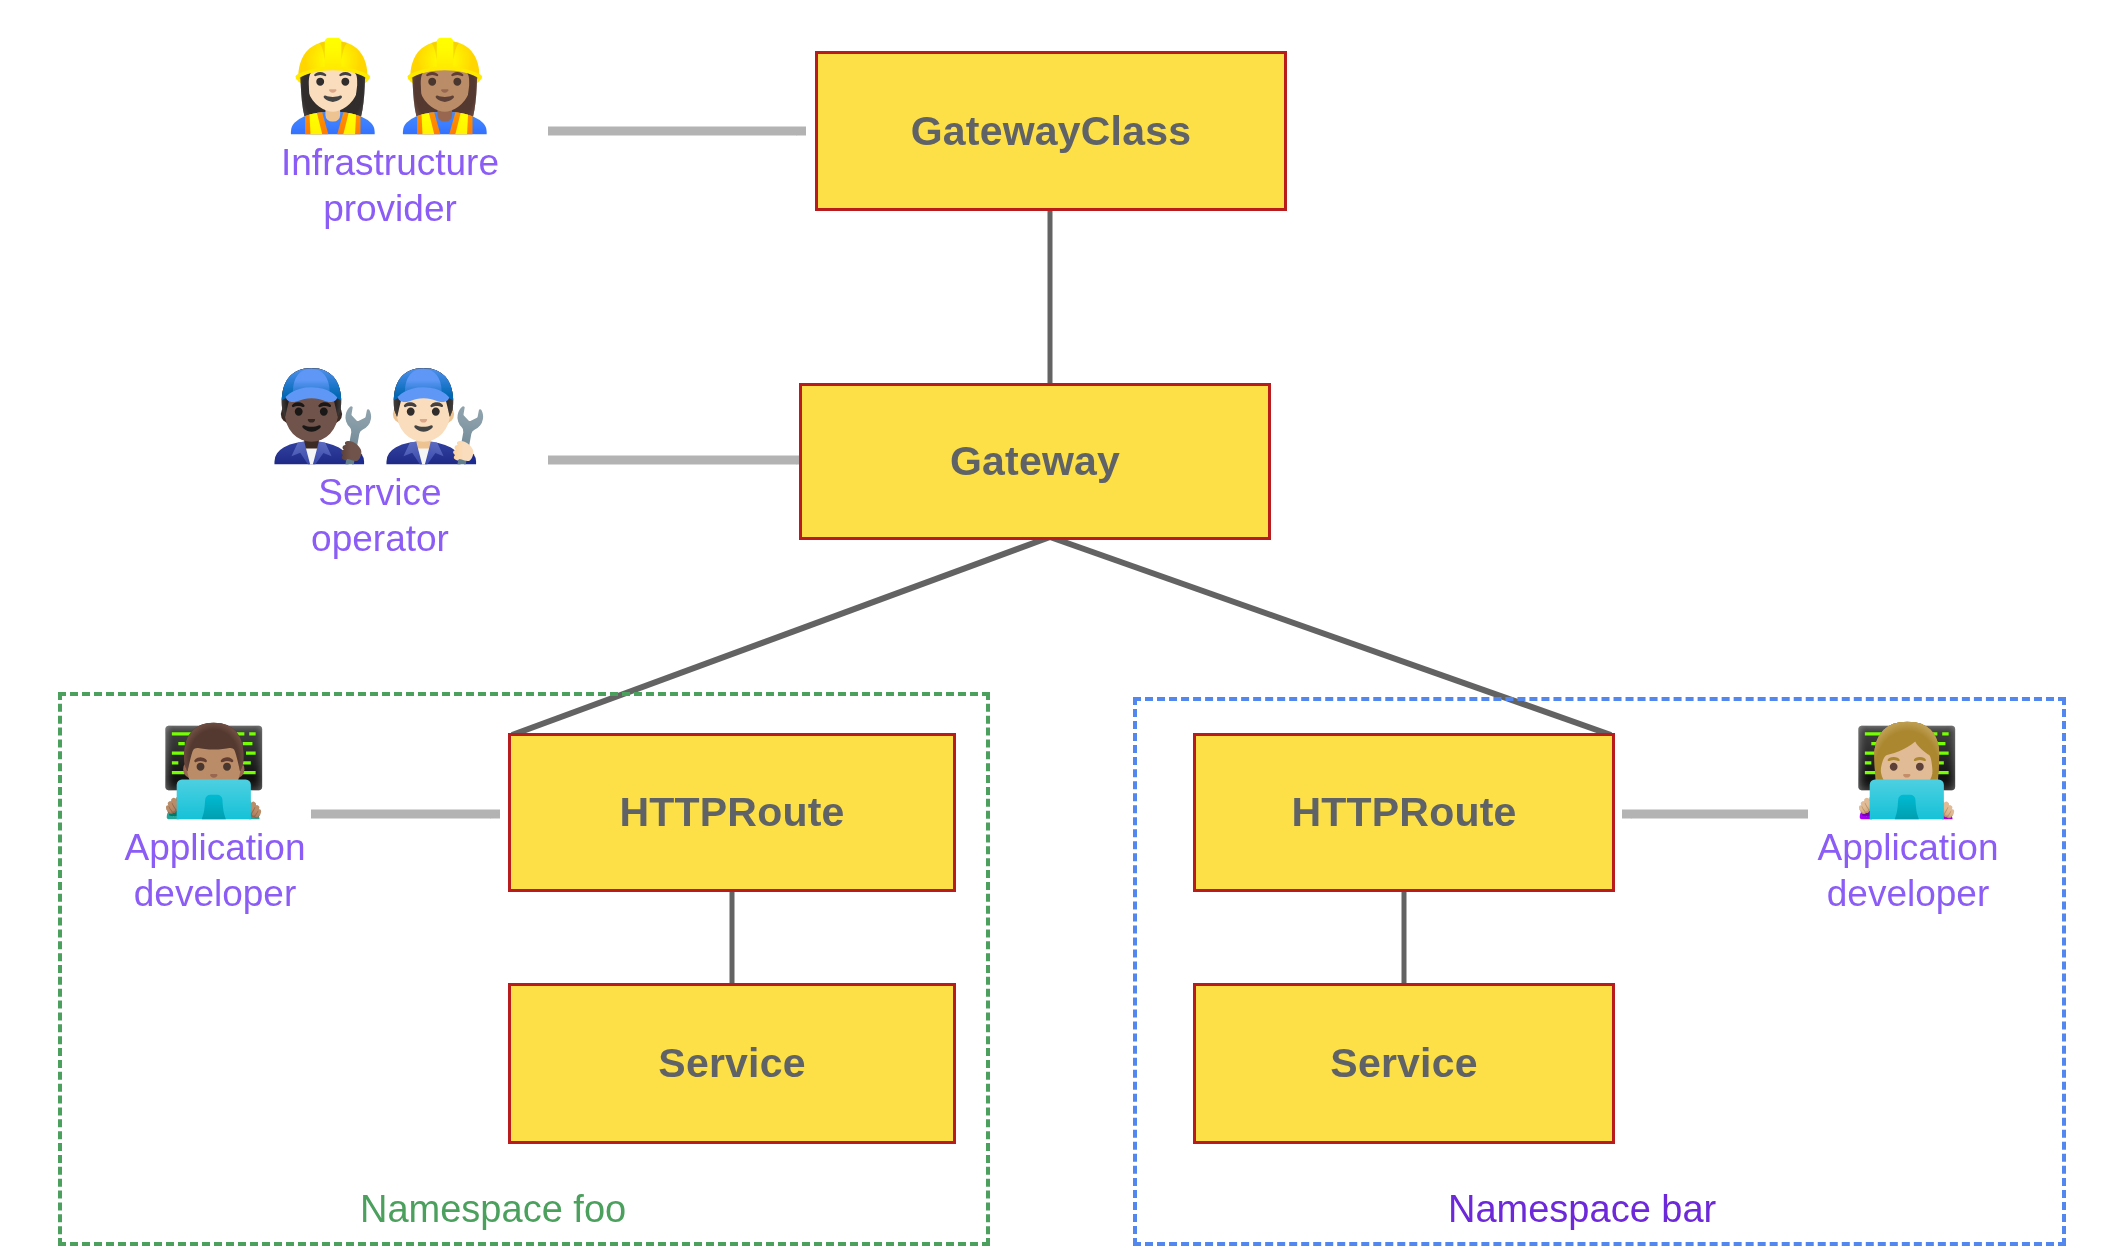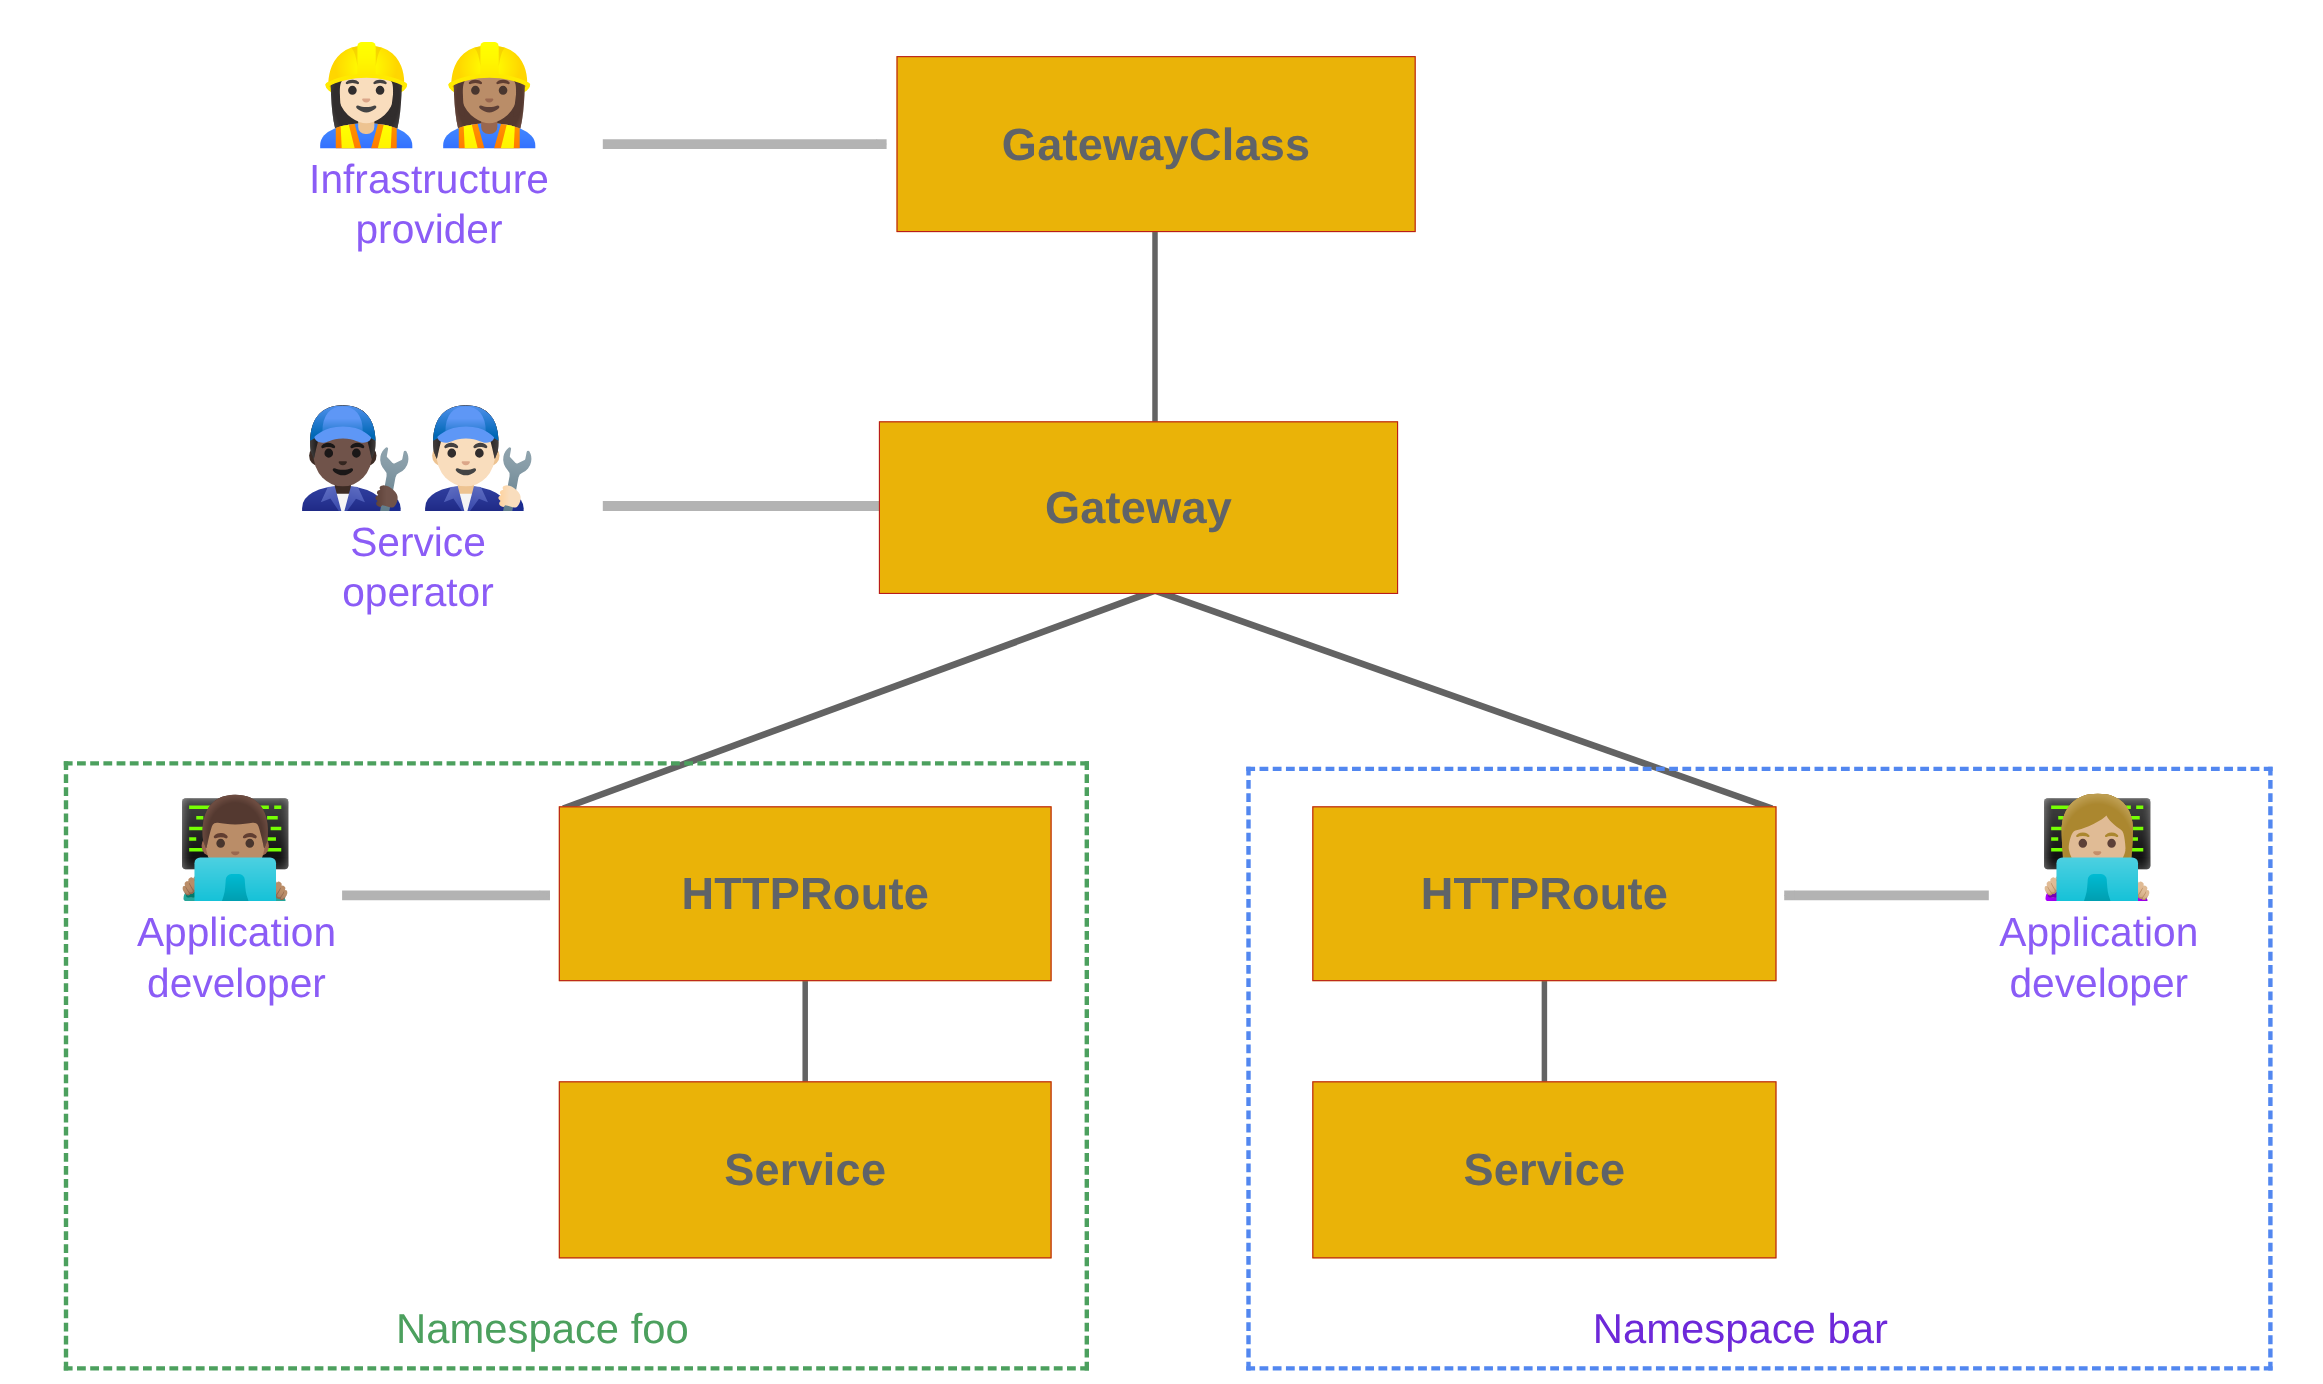--- a/index.html
+++ b/index.html
@@ -24,22 +24,22 @@
     top: 0;
     width: 2112px;
     height: 1258px;
     pointer-events: none;
   }
 
   
   .node {
     position: absolute;
     box-sizing: border-box;
-    border: 1px solid #b91c1c;
-    background: #eab308;
+    border: 3px solid #b91c1c;
+    background: #fde047;
     display: flex;
     align-items: center;
     justify-content: center;
   }
   .node-label {
     color: #5f6368;
     font-weight: bold;
     font-size: 41px;
     letter-spacing: 0.2px;
     white-space: nowrap;

